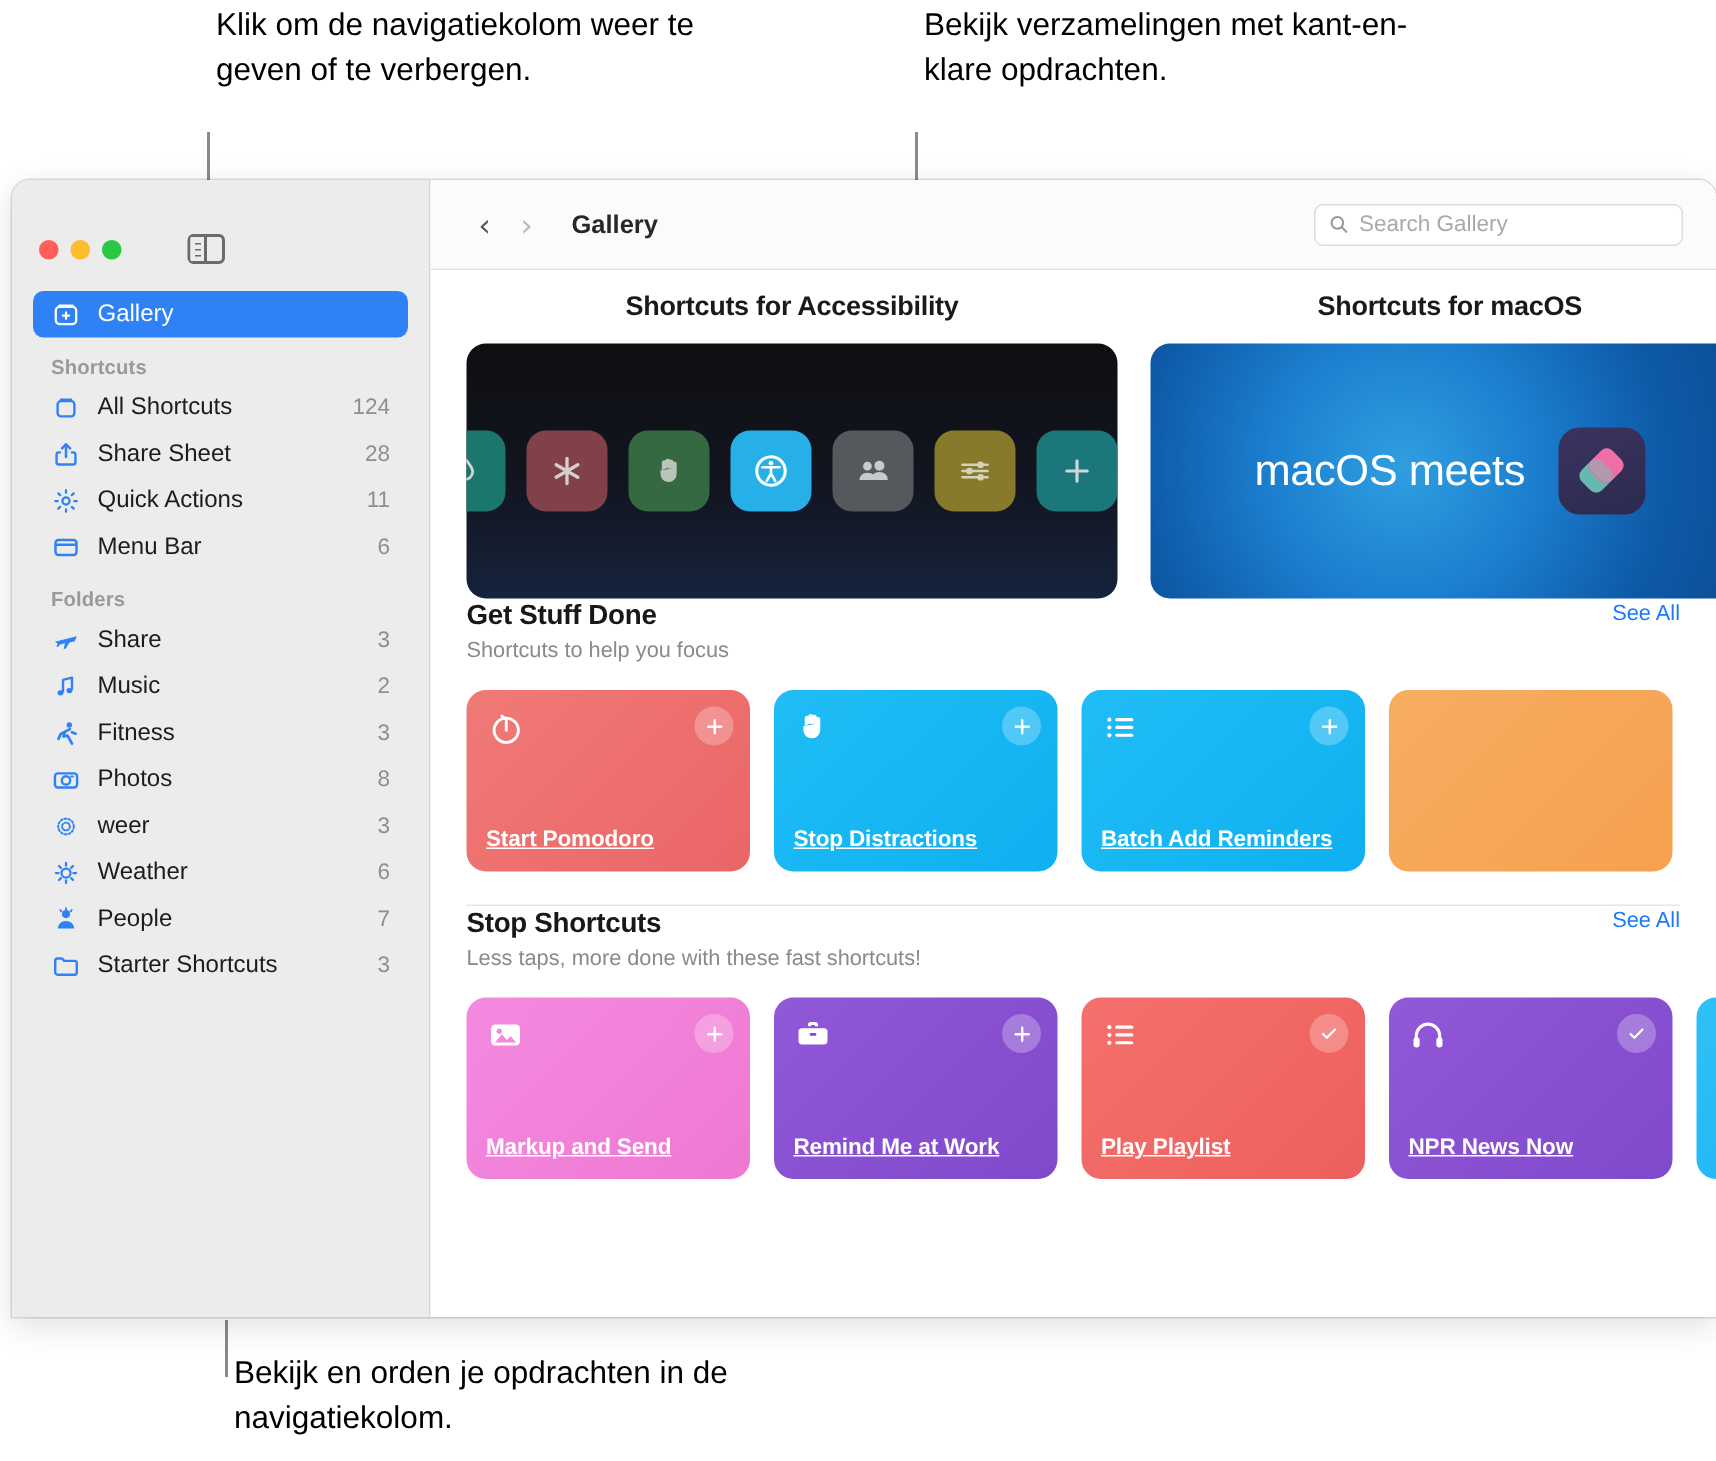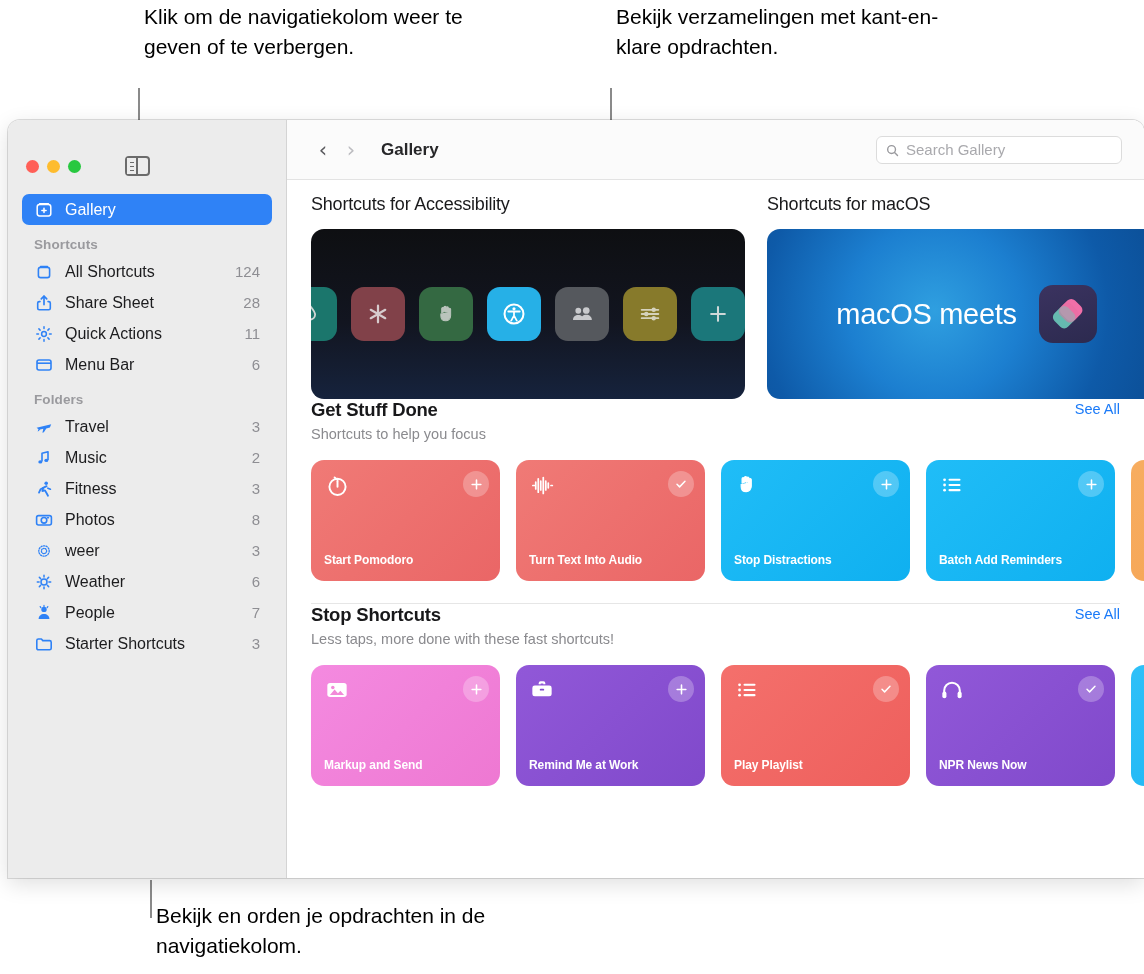--- a/index.html
+++ b/index.html
@@ -136,21 +136,21 @@
     display: flex; align-items: center;
     padding: 0 9px; gap: 7px;
   }
   .search .magnifier { width: 13px; height: 13px; flex: 0 0 13px; }
   .search .ph { color: #a9a9ad; font-size: 15px; }
 
   .content { padding: 0 0 0 24px; height: 698px; overflow: hidden; position: relative; }
 
   .banner-row { display: flex; gap: 22px; padding-top: 14px; }
   .banner-col { flex: 0 0 399px; }
-  .banner-title { font-size: 18px; font-weight: 400; color: #1a1a1c; margin-bottom: 14px; letter-spacing: -0.2px; }
+  .banner-title { font-size: 18px; font-weight: 700; color: #1a1a1c; margin-bottom: 14px; letter-spacing: -0.2px; text-align: center; }
   .banner {
     height: 170px; border-radius: 13px; overflow: hidden; position: relative;
   }
   .banner.access {
     background: linear-gradient(180deg, #0e0f12 0%, #121520 55%, #16233d 100%);
     display: flex; align-items: center; gap: 14px;
     padding-left: 0;
   }
   .tilerow { display: flex; align-items: center; gap: 14px; margin-left: -28px; }
   .tile {
@@ -186,22 +186,23 @@
     overflow: hidden;
   }
   .card .glyph { width: 28px; height: 28px; }
   .card .badge {
     position: absolute; right: 11px; top: 11px;
     width: 26px; height: 26px; border-radius: 50%;
     background: rgba(255,255,255,0.26);
     display: flex; align-items: center; justify-content: center;
   }
   .card .cname {
-    color: #fff; font-size: 12px; font-weight: 700; line-height: 18px;
+    color: #fff; font-size: 15px; font-weight: 700; line-height: 18px;
     letter-spacing: -0.1px;
+    text-decoration: underline;
   }
   .divider { height: 1px; background: #e6e6e6; margin: 22px 24px 0 0; }
 
   .edge-card { flex: 0 0 189px; }
 </style>
 </head>
 <body>
 
 <div class="page">
 
@@ -285,21 +286,21 @@
         </div>
 
         <div class="group-title">Folders</div>
 
         <div class="nav-row">
           <span class="ic">
             <svg viewBox="0 0 20 20" width="20" height="20">
               <path d="M2.6 10.8l14.6-3.6-1.3 3.3-3.6.9-2.4 3.9-1.5.4.9-3.9-3.2.8-1.3 1.5-1.2.3.9-2.2-1.9-1.4z" fill="#2f82f6"></path>
             </svg>
           </span>
-          <span class="lbl">Travel</span>
+          <span class="lbl">Share</span>
           <span class="cnt">3</span>
         </div>
 
         <div class="nav-row">
           <span class="ic">
             <svg viewBox="0 0 20 20" width="20" height="20">
               <path d="M8 13.6V5.2l6-1.4v8.1" fill="none" stroke="#2f82f6" stroke-width="1.6" stroke-linejoin="round"></path>
               <ellipse cx="6.3" cy="13.9" rx="2" ry="1.7" fill="#2f82f6"></ellipse>
               <ellipse cx="12.3" cy="12.4" rx="2" ry="1.7" fill="#2f82f6"></ellipse>
             </svg>
@@ -500,35 +501,20 @@
                 </svg>
               </span>
               <span class="badge">
                 <svg viewBox="0 0 20 20" width="15" height="15">
                     <path d="M10 4.2v11.6M4.2 10h11.6" stroke="#fff" stroke-width="2.1" stroke-linecap="round"></path>
                   </svg>
               </span>
               <span class="cname">Start Pomodoro</span>
             </div>
 
-            <div class="card" style="background:linear-gradient(135deg,#f07a76,#ea6666)">
-              <span class="glyph">
-                <svg viewBox="0 0 28 28" width="27" height="27">
-                    <g stroke="#fff" stroke-width="1.8" stroke-linecap="round">
-                  <path d="M4 14h1.6M7 10.5v7M9.6 7v14M12.2 9.4v9.2M14.8 5.8v16.4M17.4 9.4v9.2M20 11.6v4.8M22.8 14h1.4"></path>
-                </g>
-                  </svg>
-              </span>
-              <span class="badge">
-                <svg viewBox="0 0 20 20" width="14" height="14">
-                    <path d="M4.3 10.4l3.7 3.7 7.7-7.9" fill="none" stroke="#fff" stroke-width="2.1" stroke-linecap="round" stroke-linejoin="round"></path>
-                  </svg>
-              </span>
-              <span class="cname">Turn Text Into Audio</span>
-            </div>
 
             <div class="card" style="background:linear-gradient(135deg,#20bdf7,#0fb0f0)">
               <span class="glyph">
                 <svg viewBox="0 0 28 28" width="25" height="25">
                     <path d="M9 13V7.6a1.3 1.3 0 0 1 2.6 0V12m0-.6V6.4a1.3 1.3 0 0 1 2.6 0V12m0-.4V6.9a1.3 1.3 0 0 1 2.6 0V12m0-.2V8.6a1.3 1.3 0 0 1 2.6 0v7.2c0 3.6-2.4 6.2-5.7 6.2-3.4 0-5.7-2.3-5.7-5.6v-2.9" fill="#fff" stroke="#fff" stroke-width="1.2" stroke-linejoin="round"></path>
                   </svg>
               </span>
               <span class="badge">
                 <svg viewBox="0 0 20 20" width="15" height="15">
                     <path d="M10 4.2v11.6M4.2 10h11.6" stroke="#fff" stroke-width="2.1" stroke-linecap="round"></path>

